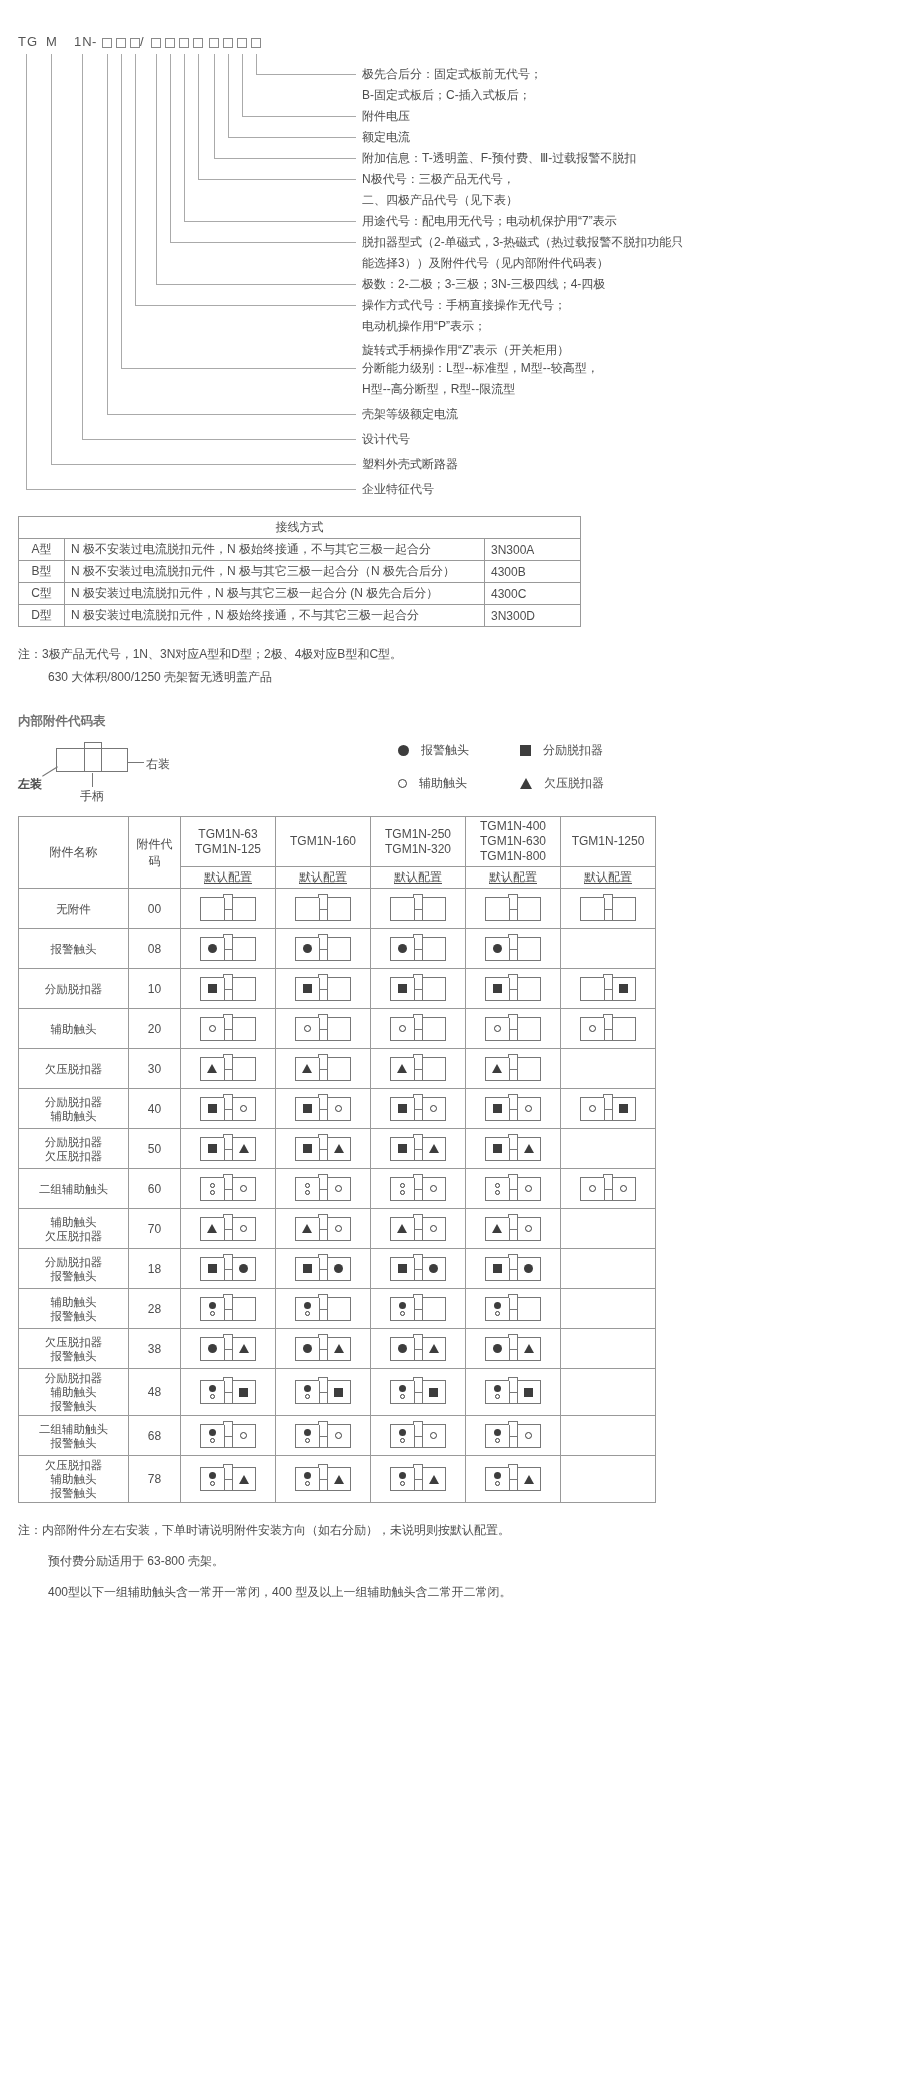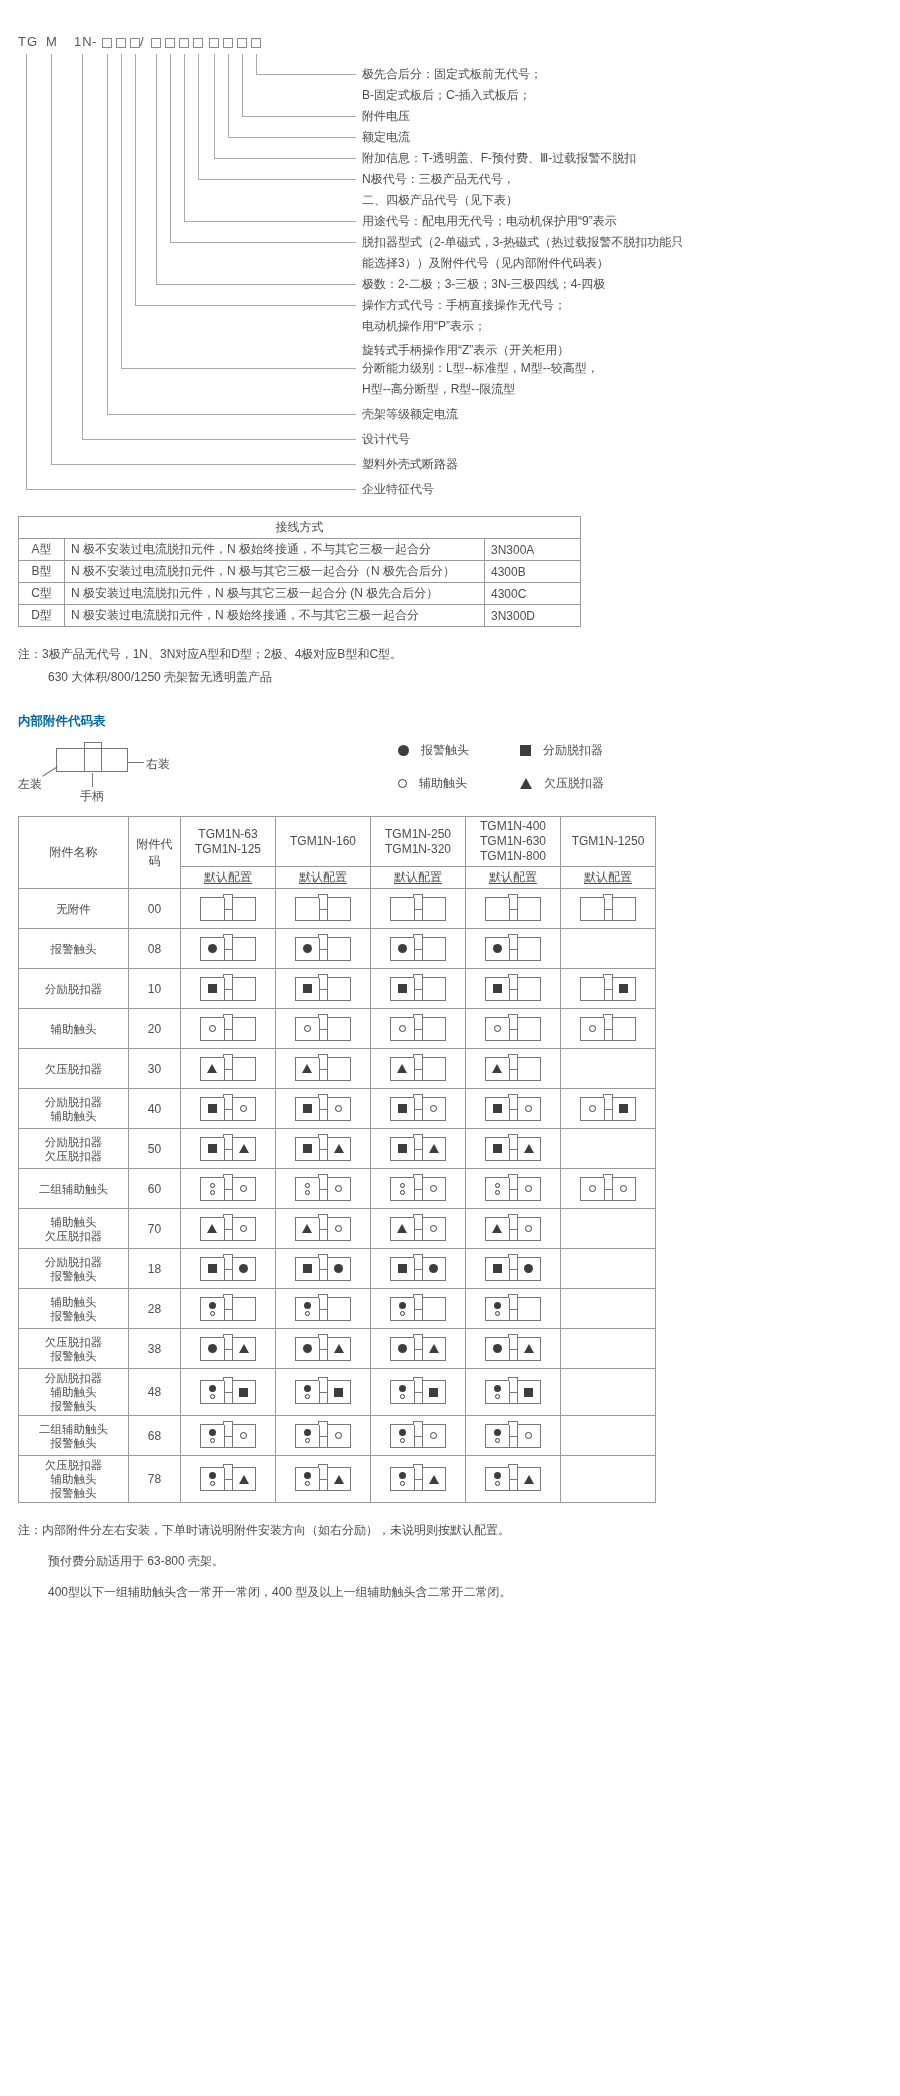--- a/index.html
+++ b/index.html
@@ -22,29 +22,29 @@
   
   .wiring-table { border-collapse:collapse; margin:10px 0 0 18px; table-layout:fixed;border-radius:7px; }
   .wiring-table th, .wiring-table td { border:1px solid #999; font-weight:normal; font-size:12px; padding:2px 6px; color:#4d4d4d; }
   .wiring-title { text-align:center; height:19px; }
   .wt-type { text-align:center; }
   .wt-code { text-align:left; }
   .wiring-notes { margin:16px 0 0 18px; line-height:23px; }
   .indented { margin-left:30px; }
 
   
-  .acc-title { margin:24px 0 0 18px; font-weight:bold; font-size:12.5px; color:#0369a1; }
+  .acc-title { margin:24px 0 0 18px; font-weight:bold; font-size:12.5px; color:#737373; }
   .acc-fig-row { position:relative; height:76px; margin-top:8px; }
 
   .handle-fig { position:absolute; left:18px; top:8px; width:220px; height:64px; }
   .hf-box { position:absolute; left:38px; top:2px; width:72px; height:24px; border:1px solid #777; }
   .hf-div1 { position:absolute; left:66px; top:2px; width:1px; height:24px; background:#777; }
   .hf-div2 { position:absolute; left:83px; top:2px; width:1px; height:24px; background:#777; }
   .hf-tab { position:absolute; left:66px; top:-4px; width:18px; height:6px; border:1px solid #777; border-bottom:none; background:#fff; }
-  .hf-left-label { position:absolute; left:0; top:30px; }
+  .hf-left-label { position:absolute; left:0; top:30px;font-weight:bold; }
   .hf-handle-label { position:absolute; left:62px; top:42px; }
   .hf-right-label { position:absolute; left:128px; top:10px; }
   .hf-line-left { position:absolute; left:23px; top:25px; width:18px; height:1px; background:#777; transform:rotate(-32deg); }
   .hf-line-handle { position:absolute; left:74px; top:27px; width:1px; height:14px; background:#777; }
   .hf-line-right { position:absolute; left:110px; top:16px; width:16px; height:1px; background:#777; }
 
   .legend { position:absolute; left:398px; top:4px; display:grid; grid-template-columns:122px 150px; row-gap:16px; }
   .legend-item { display:flex; align-items:center; gap:12px; }
   .legend-label { white-space:nowrap; }
 
@@ -111,21 +111,21 @@
       <div class="code-label" style="top: 115px;">额定电流</div>
       <div class="vline" style="left: 214px; top: 40px; height: 104px;"></div>
       <div class="hline" style="left: 214px; top: 144px; width: 142px;"></div>
       <div class="code-label" style="top: 136px;">附加信息：T-透明盖、F-预付费、Ⅲ-过载报警不脱扣</div>
       <div class="vline" style="left: 198px; top: 40px; height: 125px;"></div>
       <div class="hline" style="left: 198px; top: 165px; width: 158px;"></div>
       <div class="code-label" style="top: 157px;">N极代号：三极产品无代号，</div>
       <div class="code-label" style="top: 178px;">二、四极产品代号（见下表）</div>
       <div class="vline" style="left: 184px; top: 40px; height: 167px;"></div>
       <div class="hline" style="left: 184px; top: 207px; width: 172px;"></div>
-      <div class="code-label" style="top: 199px;">用途代号：配电用无代号；电动机保护用“9”表示</div>
+      <div class="code-label" style="top: 199px;">用途代号：配电用无代号；电动机保护用“7”表示</div>
       <div class="vline" style="left: 170px; top: 40px; height: 188px;"></div>
       <div class="hline" style="left: 170px; top: 228px; width: 186px;"></div>
       <div class="code-label" style="top: 220px;">脱扣器型式（2-单磁式，3-热磁式（热过载报警不脱扣功能只</div>
       <div class="code-label" style="top: 241px;">能选择3））及附件代号（见内部附件代码表）</div>
       <div class="vline" style="left: 156px; top: 40px; height: 230px;"></div>
       <div class="hline" style="left: 156px; top: 270px; width: 200px;"></div>
       <div class="code-label" style="top: 262px;">极数：2-二极；3-三极；3N-三极四线；4-四极</div>
       <div class="vline" style="left: 135px; top: 40px; height: 251px;"></div>
       <div class="hline" style="left: 135px; top: 291px; width: 221px;"></div>
       <div class="code-label" style="top: 283px;">操作方式代号：手柄直接操作无代号；</div>

